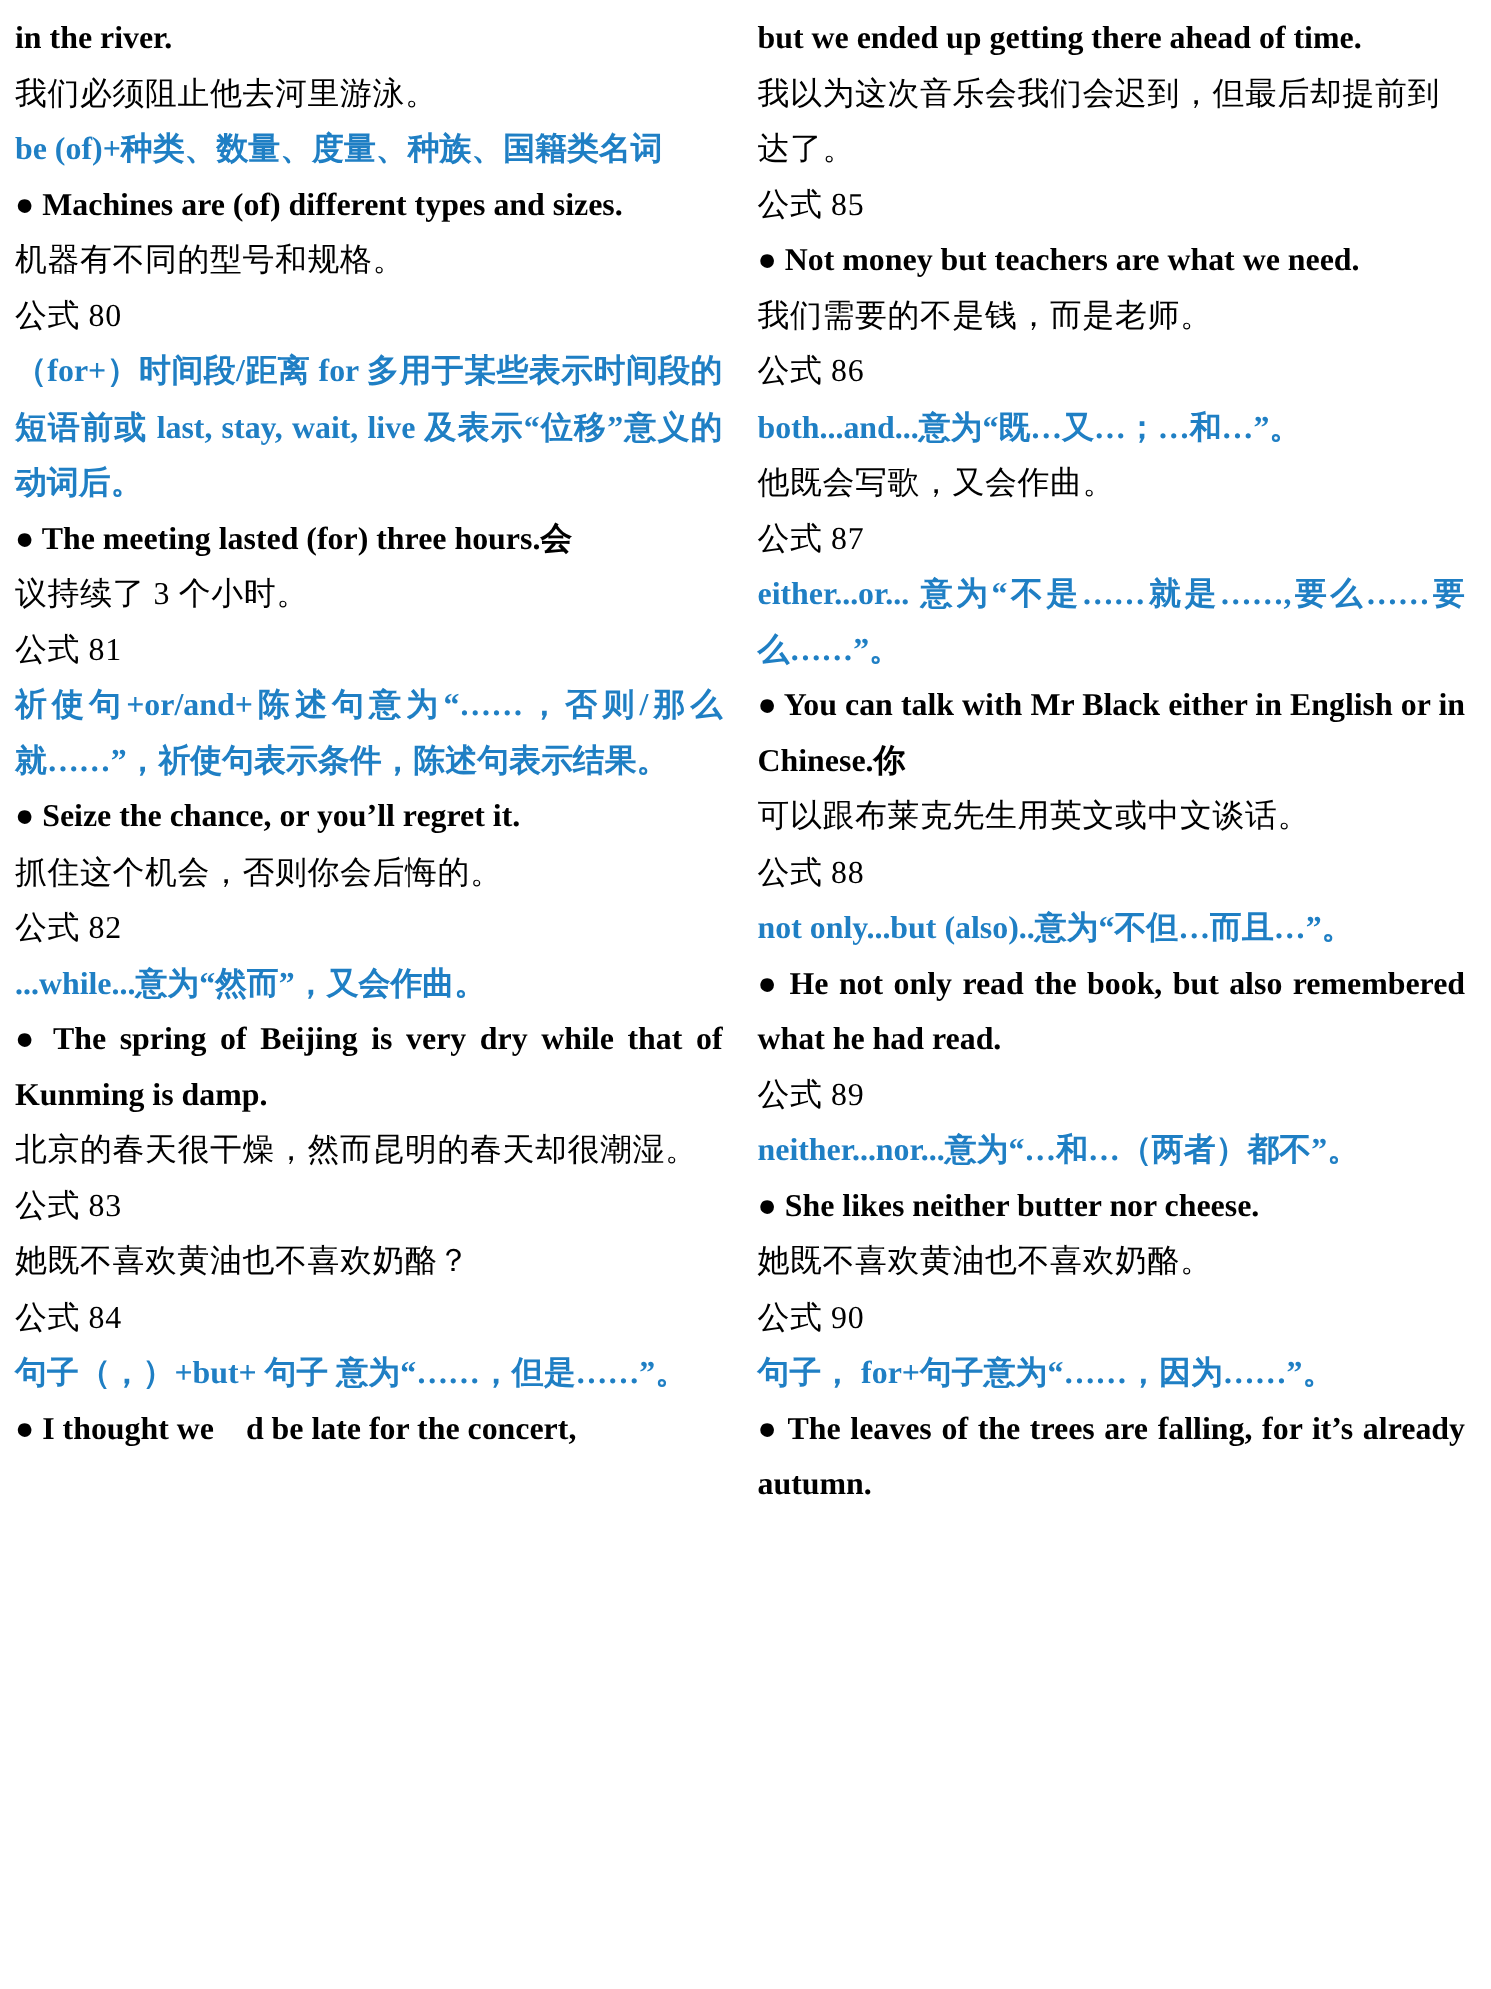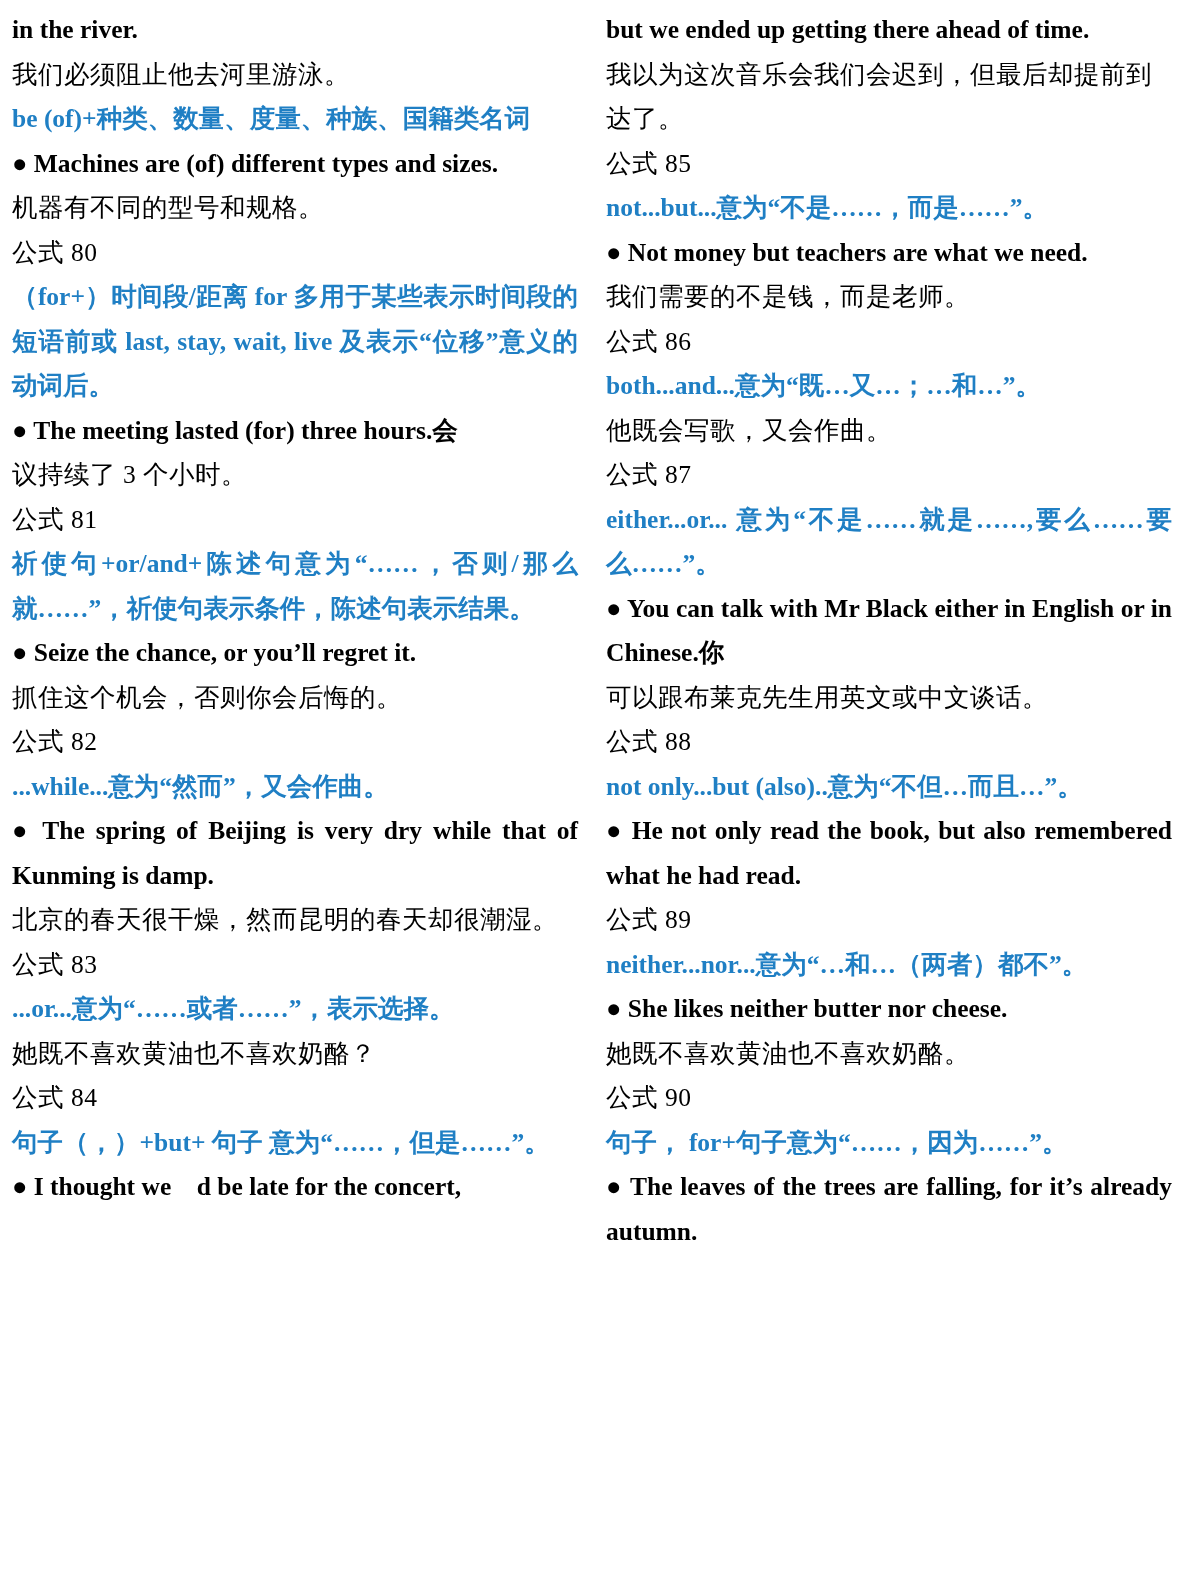--- a/index.html
+++ b/index.html
@@ -76,31 +76,29 @@
       <p class="line cn">议持续了 3 个小时。</p>
       <p class="line cn formula-head">公式 81</p>
       <p class="line rule">祈使句+or/and+陈述句意为“……，否则/那么就……”，祈使句表示条件，陈述句表示结果。</p>
       <p class="line en">● Seize the chance, or you’ll regret it.</p>
       <p class="line cn">抓住这个机会，否则你会后悔的。</p>
       <p class="line cn formula-head">公式 82</p>
       <p class="line rule">...while...意为“然而”，又会作曲。</p>
       <p class="line en">● The spring of Beijing is very dry while that of Kunming is damp.</p>
       <p class="line cn">北京的春天很干燥，然而昆明的春天却很潮湿。</p>
       <p class="line cn formula-head">公式 83</p>
-      <p class="line rule">...or...意为“……或者……”，表示选择。</p>
       <p class="line cn">她既不喜欢黄油也不喜欢奶酪？</p>
       <p class="line cn formula-head">公式 84</p>
       <p class="line rule">句子（，）+but+ 句子  意为“……，但是……”。</p>
       <p class="line en">● I thought we　d be late for the concert,</p>
     </div>
   <div class="column" id="right-column">
       <p class="line en">but we ended up getting there ahead of time.</p>
       <p class="line cn">我以为这次音乐会我们会迟到，但最后却提前到达了。</p>
       <p class="line cn formula-head">公式 85</p>
-      <p class="line rule">not...but...意为“不是……，而是……”。</p>
       <p class="line en">● Not money but teachers are what we need.</p>
       <p class="line cn">我们需要的不是钱，而是老师。</p>
       <p class="line cn formula-head">公式 86</p>
       <p class="line rule">both...and...意为“既…又…；…和…”。</p>
       <p class="line cn">他既会写歌，又会作曲。</p>
       <p class="line cn formula-head">公式 87</p>
       <p class="line rule">either...or... 意为“不是……就是……,要么……要么……”。</p>
       <p class="line en">● You can talk with Mr Black either in English or in Chinese.你</p>
       <p class="line cn">可以跟布莱克先生用英文或中文谈话。</p>
       <p class="line cn formula-head">公式 88</p>

